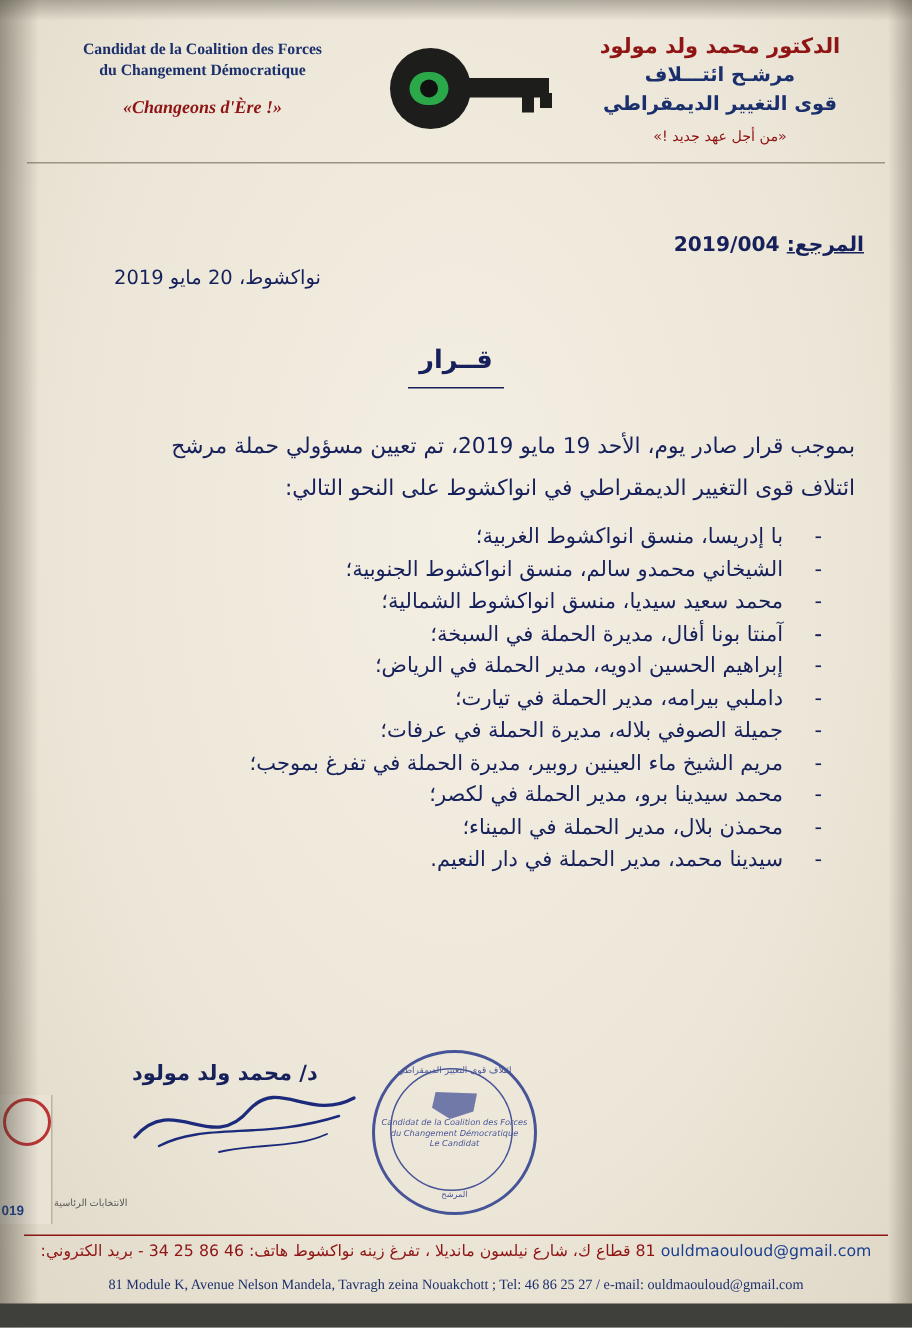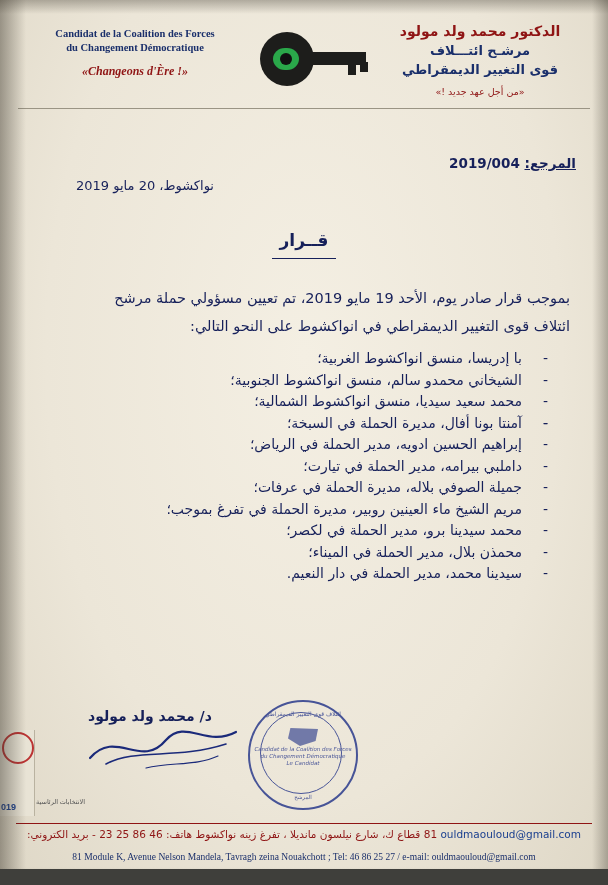--- a/index.html
+++ b/index.html
@@ -455,21 +455,21 @@
 
   <div class="sticker">
     <div class="badge"></div>
     <div class="year">019</div>
   </div>
   <div class="sticker-caption">الانتخابات الرئاسية</div>
 
   <div class="footer-rule"></div>
   <div class="footer-ar">
     <span class="mail">ouldmaouloud@gmail.com</span>
-    <span>81 قطاع ك، شارع نيلسون مانديلا ، تفرغ زينه نواكشوط هاتف: 46 86 25 23 - بريد الكتروني:</span>
+    <span>81 قطاع ك، شارع نيلسون مانديلا ، تفرغ زينه نواكشوط هاتف: 46 86 25 34 - بريد الكتروني:</span>
   </div>
   <div class="footer-fr">81 Module K, Avenue Nelson Mandela, Tavragh zeina Nouakchott ; Tel: 46 86 25 27 / e-mail: ouldmaouloud@gmail.com</div>
 
   <div class="shadow-left"></div>
   <div class="shadow-top"></div>
   <div class="shadow-right"></div>
   <div class="shadow-bottom"></div>
   <div class="footer-strip"></div>
 </div>
 

